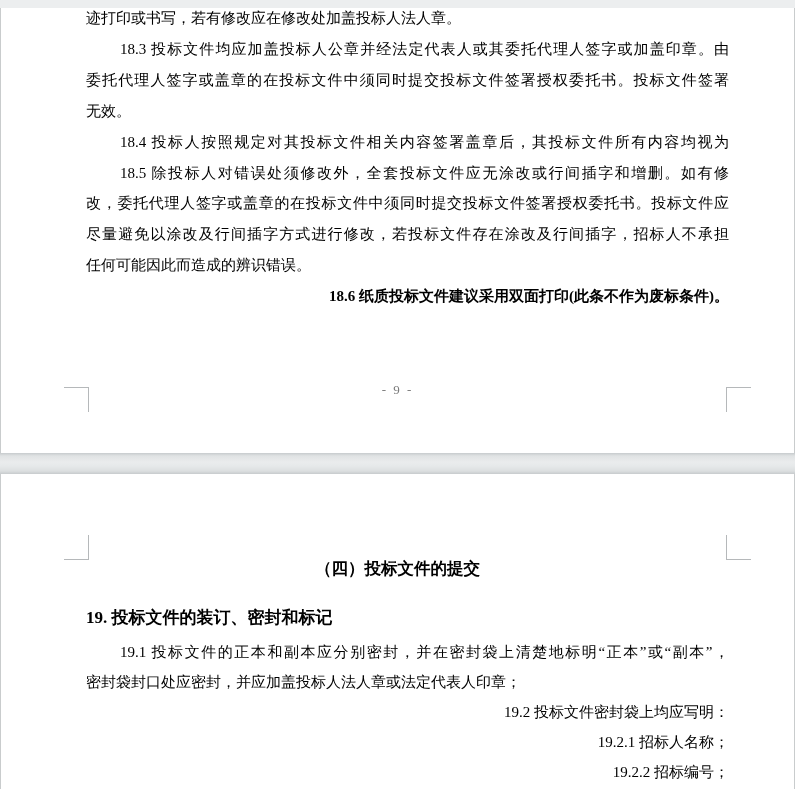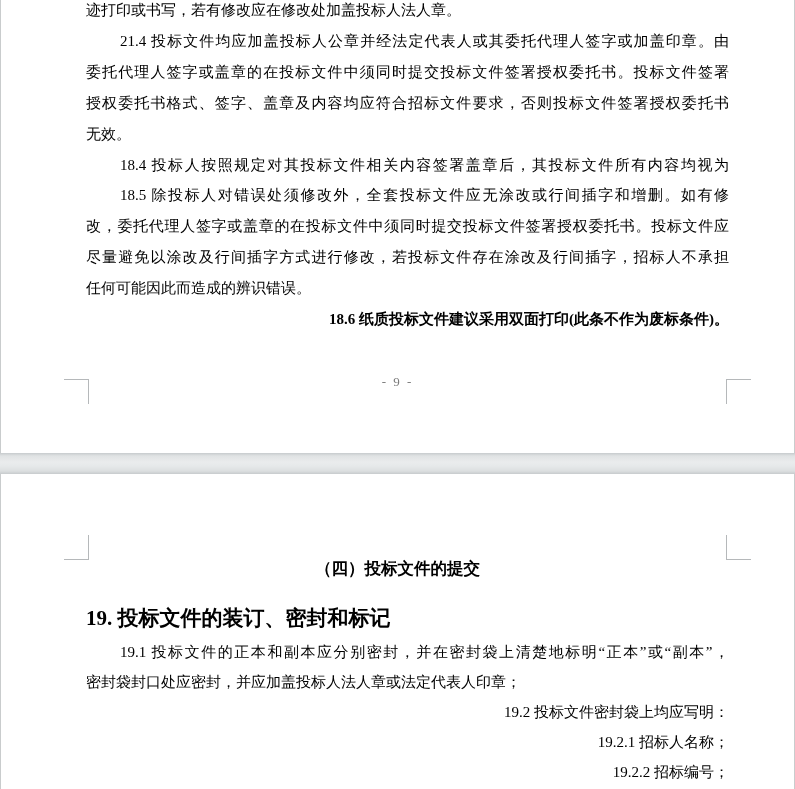--- a/index.html
+++ b/index.html
@@ -17,21 +17,21 @@
   }
 
   .page {
     position: absolute;
     left: 0;
     width: 795px;
     background: #ffffff;
     border-left: 1px solid #c9cccd;
     border-right: 1px solid #c9cccd;
   }
-  .page1 { top: 0; height: 536px; }
+  .page1 { top: 8px; height: 536px; }
   .page2 { top: 474px; height: 315px; padding-left: 7px; }
 
   .page-gap {
     position: absolute;
     left: 0;
     top: 453px;
     width: 795px;
     height: 21px;
     background: linear-gradient(to bottom,
       #c7cbcd 0px, #e0e3e4 3px, #eaeced 9px,
@@ -87,37 +87,36 @@
     margin: 0;
     text-align: center;
     font-size: 16.5px;
     line-height: 25px;
     font-weight: bold;
   }
   .clause-heading {
     position: absolute;
     left: 85px;
     top: 132px;
-    font-size: 21px;
+    font-size: 17px;
     line-height: 24px;
     font-weight: bold;
     white-space: nowrap;
   }
 </style>
 </head>
 <body>
 
 <div id="screen">
 
   <section class="page page1">
     <div class="body-text p1">
         <div class="tline">迹打印或书写，若有修改应在修改处加盖投标人法人章。</div>
-        <div class="tline indent full">21.4 投标文件均应加盖投标人公章并经法定代表人或其委托代理人签字或加盖印章。由</div>
+        <div class="tline indent full">18.3 投标文件均应加盖投标人公章并经法定代表人或其委托代理人签字或加盖印章。由</div>
         <div class="tline full">委托代理人签字或盖章的在投标文件中须同时提交投标文件签署授权委托书。投标文件签署</div>
-        <div class="tline full">授权委托书格式、签字、盖章及内容均应符合招标文件要求，否则投标文件签署授权委托书</div>
         <div class="tline">无效。</div>
         <div class="tline indent full">18.4 投标人按照规定对其投标文件相关内容签署盖章后，其投标文件所有内容均视为</div>
         <div class="tline indent full">18.5 除投标人对错误处须修改外，全套投标文件应无涂改或行间插字和增删。如有修</div>
         <div class="tline full">改，委托代理人签字或盖章的在投标文件中须同时提交投标文件签署授权委托书。投标文件应</div>
         <div class="tline full">尽量避免以涂改及行间插字方式进行修改，若投标文件存在涂改及行间插字，招标人不承担</div>
         <div class="tline">任何可能因此而造成的辨识错误。</div>
         <div class="tline indent bold">18.6 纸质投标文件建议采用双面打印(此条不作为废标条件)。</div>
       </div>
     <div class="crop-mark cm bl"></div>
     <div class="crop-mark cm br"></div>

